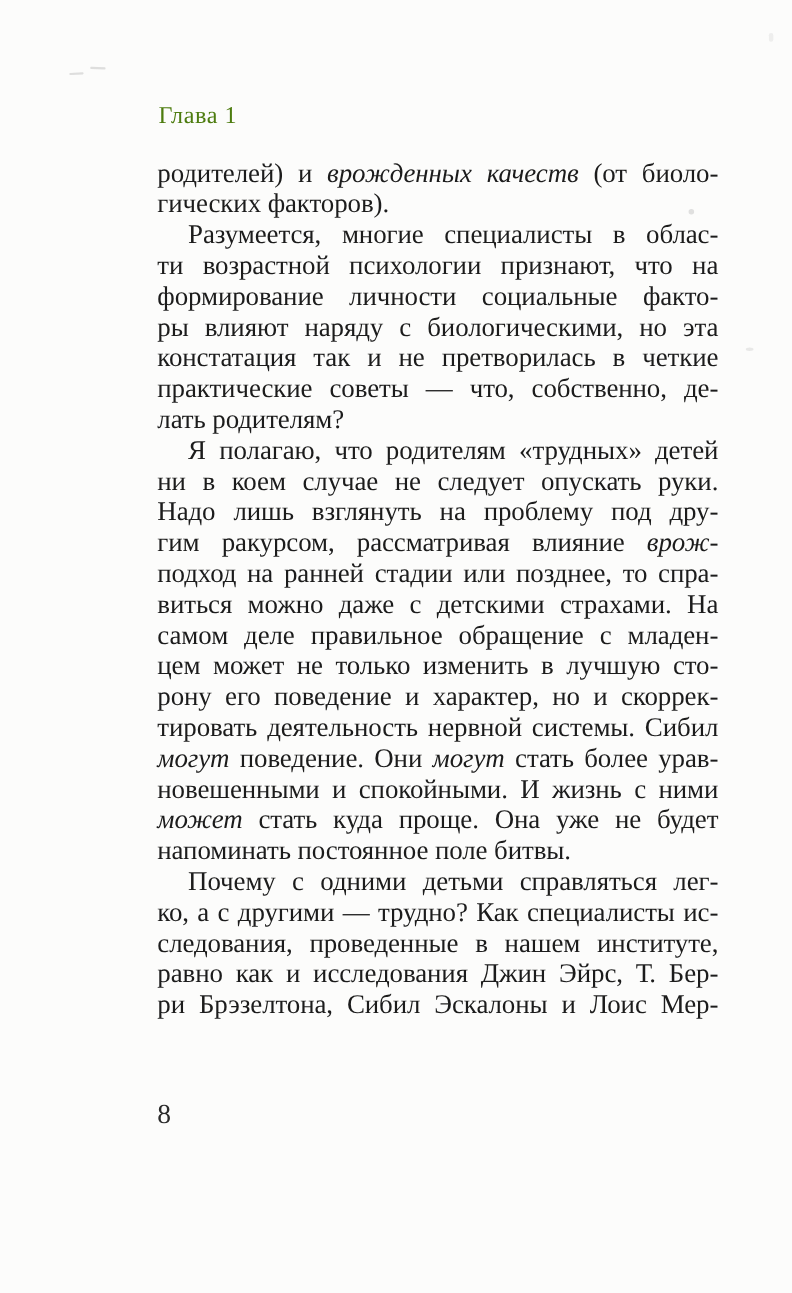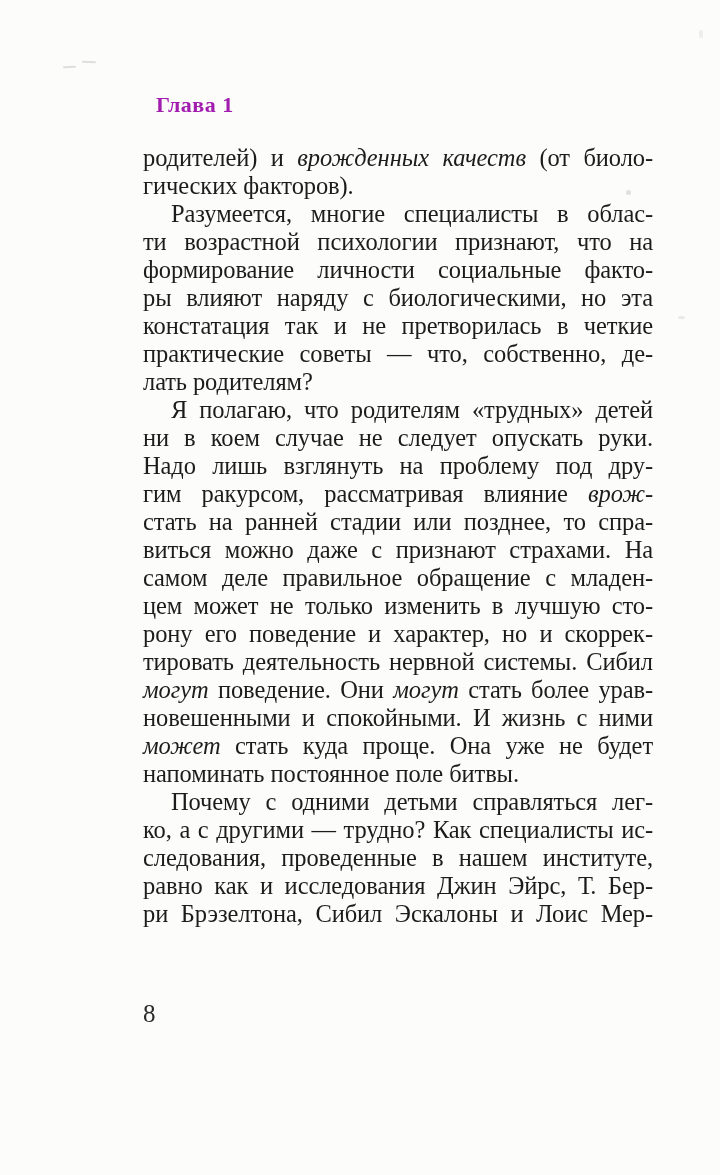--- a/index.html
+++ b/index.html
@@ -15,25 +15,24 @@
     color: #1c1c1c;
     overflow: hidden;
   }
   .page {
     position: absolute;
     inset: 0;
   }
   .chapter-header {
     position: absolute;
     top: 92px;
-    left: 156px;
+    left: 144px;
     font-size: 22px;
     letter-spacing: 0.5px;
-    color: #a21caf;
-    font-weight: bold;
+    color: #4d7c0f;
   }
   .body-text {
     position: absolute;
     top: 144px;
     left: 143px;
     width: 510px;
     font-size: 24.5px;
     line-height: 28px;
     letter-spacing: -0.1px;
   }
@@ -94,22 +93,22 @@
       <div class="line"><span>ти возрастной психологии признают, что на</span></div>
       <div class="line"><span>формирование личности социальные факто-</span></div>
       <div class="line"><span>ры влияют наряду с биологическими, но эта</span></div>
       <div class="line"><span>констатация так и не претворилась в четкие</span></div>
       <div class="line"><span>практические советы — что, собственно, де-</span></div>
       <div class="line end"><span>лать родителям?</span></div>
       <div class="line indent"><span>Я полагаю, что родителям «трудных» детей</span></div>
       <div class="line"><span>ни в коем случае не следует опускать руки.</span></div>
       <div class="line"><span>Надо лишь взглянуть на проблему под дру-</span></div>
       <div class="line"><span>гим ракурсом, рассматривая влияние </span><em>врож-</em></div>
-      <div class="line"><span>стать на ранней стадии или позднее, то спра-</span></div>
-      <div class="line"><span>виться можно даже с признают страхами. На</span></div>
+      <div class="line"><span>подход на ранней стадии или позднее, то спра-</span></div>
+      <div class="line"><span>виться можно даже с детскими страхами. На</span></div>
       <div class="line"><span>самом деле правильное обращение с младен-</span></div>
       <div class="line"><span>цем может не только изменить в лучшую сто-</span></div>
       <div class="line"><span>рону его поведение и характер, но и скоррек-</span></div>
       <div class="line"><span>тировать деятельность нервной системы. Сибил</span></div>
       <div class="line"><em>могут</em><span> поведение. Они </span><em>могут</em><span> стать более урав-</span></div>
       <div class="line"><span>новешенными и спокойными. И жизнь с ними</span></div>
       <div class="line"><em>может</em><span> стать куда проще. Она уже не будет</span></div>
       <div class="line end"><span>напоминать постоянное поле битвы.</span></div>
       <div class="line indent"><span>Почему с одними детьми справляться лег-</span></div>
       <div class="line"><span>ко, а с другими — трудно? Как специалисты ис-</span></div>

